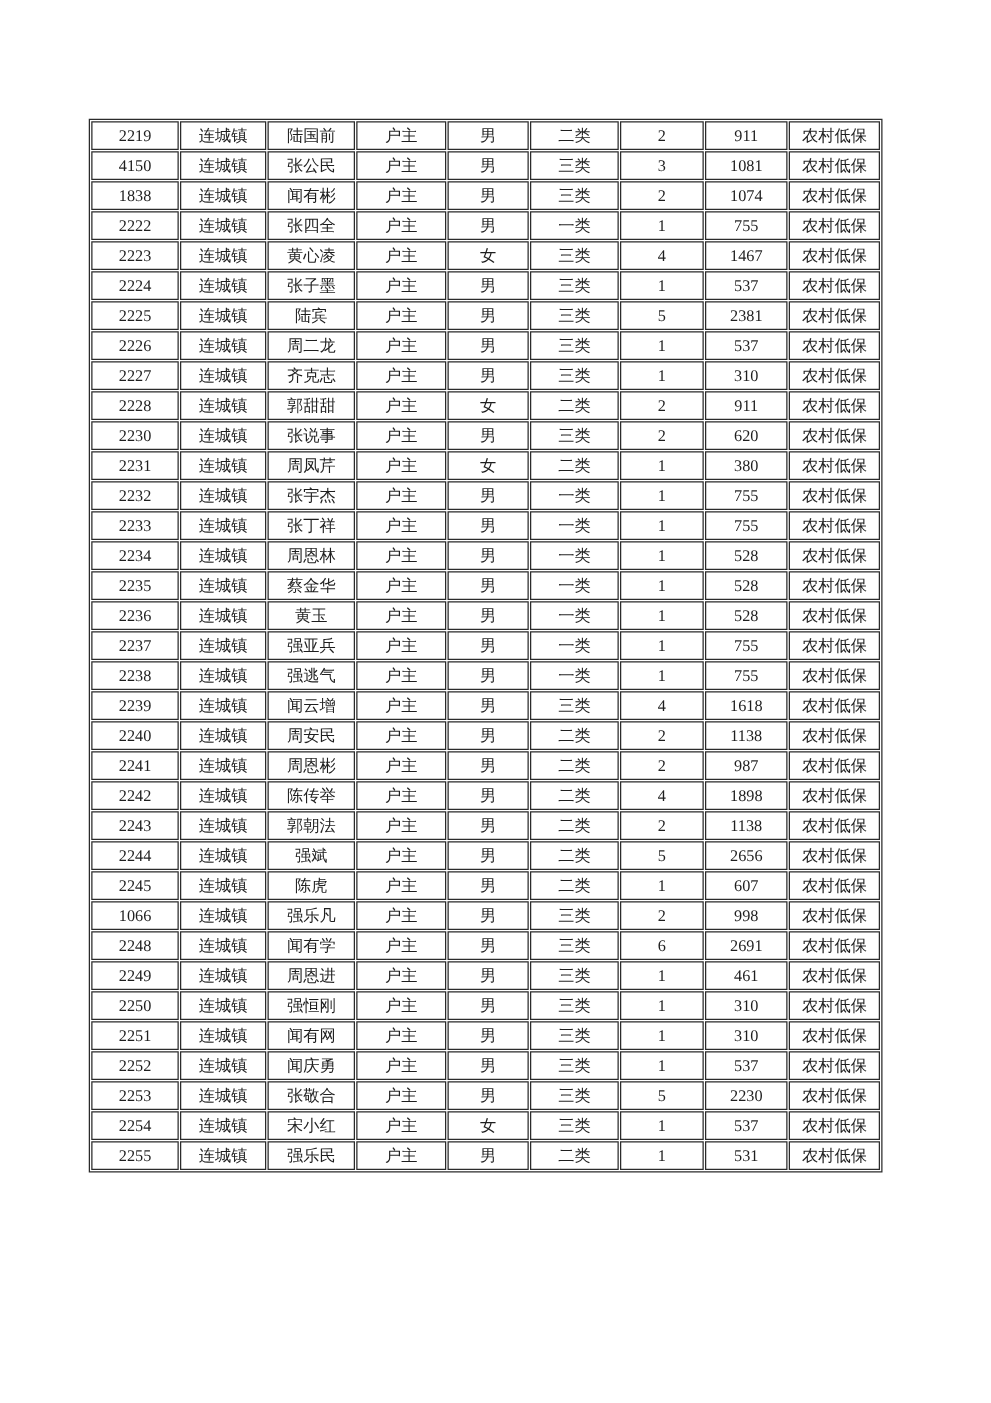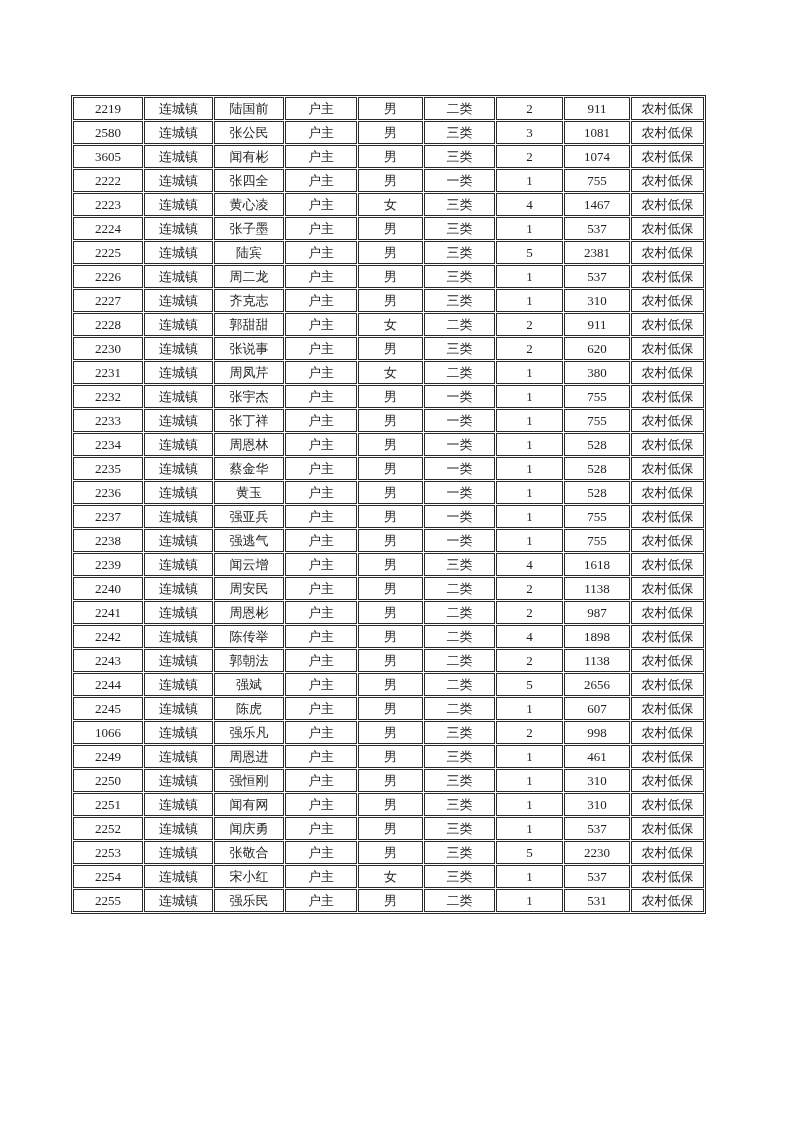--- a/index.html
+++ b/index.html
@@ -71,32 +71,32 @@
           <td>连城镇</td>
           <td>陆国前</td>
           <td>户主</td>
           <td>男</td>
           <td>二类</td>
           <td>2</td>
           <td>911</td>
           <td>农村低保</td>
         </tr>
         <tr>
-          <td>2580</td>
+          <td>4150</td>
           <td>连城镇</td>
           <td>张公民</td>
           <td>户主</td>
           <td>男</td>
           <td>三类</td>
           <td>3</td>
           <td>1081</td>
           <td>农村低保</td>
         </tr>
         <tr>
-          <td>3605</td>
+          <td>1838</td>
           <td>连城镇</td>
           <td>闻有彬</td>
           <td>户主</td>
           <td>男</td>
           <td>三类</td>
           <td>2</td>
           <td>1074</td>
           <td>农村低保</td>
         </tr>
         <tr>
@@ -354,20 +354,31 @@
         </tr>
         <tr>
           <td>1066</td>
           <td>连城镇</td>
           <td>强乐凡</td>
           <td>户主</td>
           <td>男</td>
           <td>三类</td>
           <td>2</td>
           <td>998</td>
+          <td>农村低保</td>
+        </tr>
+        <tr>
+          <td>2248</td>
+          <td>连城镇</td>
+          <td>闻有学</td>
+          <td>户主</td>
+          <td>男</td>
+          <td>三类</td>
+          <td>6</td>
+          <td>2691</td>
           <td>农村低保</td>
         </tr>
         <tr>
           <td>2249</td>
           <td>连城镇</td>
           <td>周恩进</td>
           <td>户主</td>
           <td>男</td>
           <td>三类</td>
           <td>1</td>

